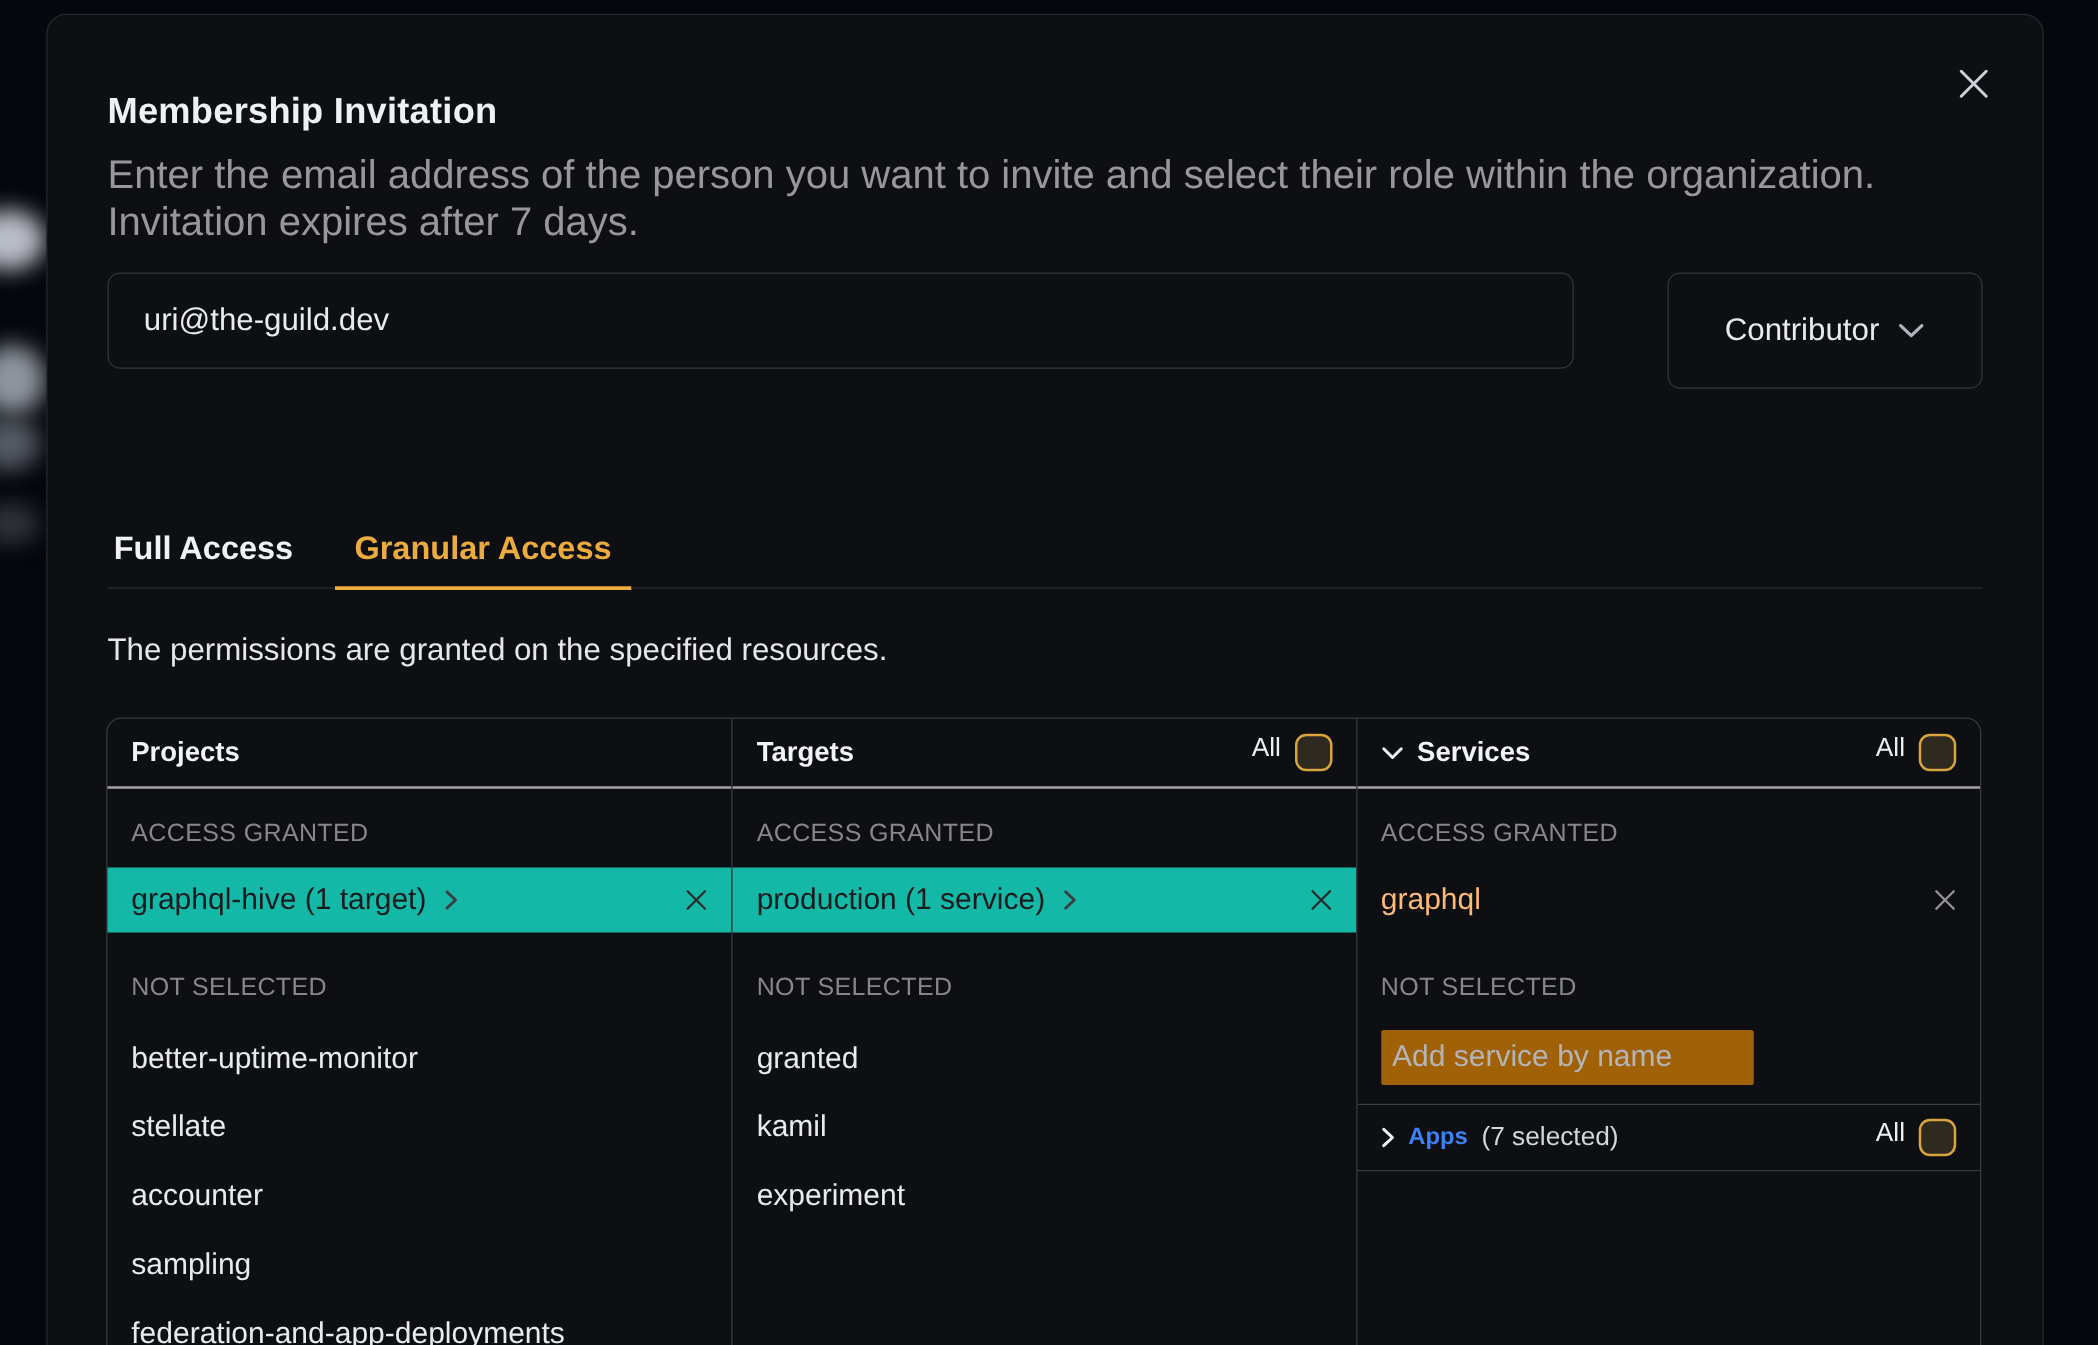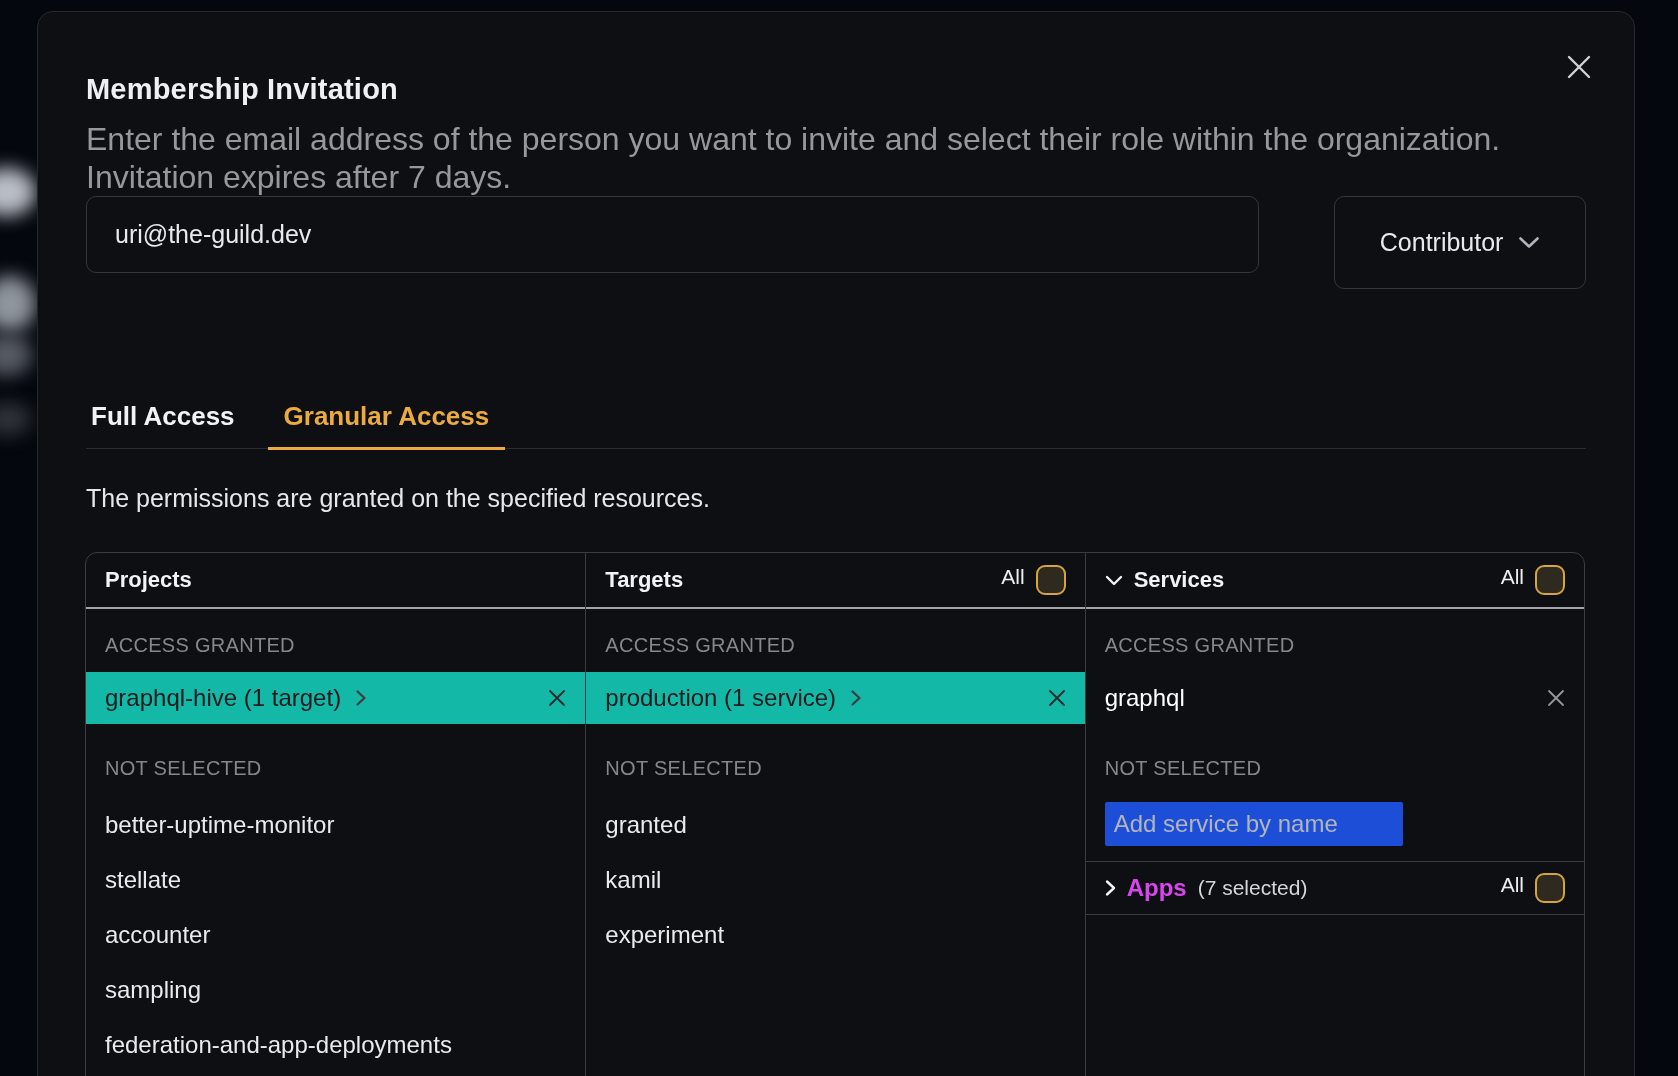--- a/index.html
+++ b/index.html
@@ -40,21 +40,21 @@
     font-size:29px; line-height:34px; font-weight:700;
     color:#eef0f3; letter-spacing:0.2px;
   }
   .modal-desc {
     margin:14px 0 0;
     width:1500px;
     font-size:32px; line-height:38px;
     color:#97979d;
   }
 
-  .invite-row { display:flex; gap:75px; }
+  .invite-row { margin-top:22px; display:flex; gap:75px; }
   .email-input {
     width:1192px; height:77px;
     background:transparent;
     border:1px solid #33363c; border-radius:10px;
     color:#e8eaee; font-size:25px;
     padding:0 28px;
     font-family:"Liberation Sans", sans-serif;
     outline:none;
   }
   .role-select {
@@ -114,53 +114,53 @@
     font-size:20px; letter-spacing:0.3px;
     color:#86868b;
   }
 
   .sel-row {
     margin-top:15px; flex:0 0 52px; height:52px;
     display:flex; align-items:center;
     padding:0 19px; font-size:24px;
   }
   .sel-row.light { background:#14b8a6; color:#1a1b1e; }
-  .sel-row.dark { color:#ffffff; }
+  .sel-row.dark { color:#fdba74; }
   .sel-chevron { margin-left:14px; display:flex; }
   .remove-btn { margin-left:auto; display:flex; cursor:pointer; background:none; border:none; padding:0; }
 
   .ns-label { margin-top:33px; }
 
   .item-list { margin-top:17px; }
   .list-item {
     height:55px; display:flex; align-items:center;
     padding:0 19px; font-size:24px; color:#e8eaee;
     cursor:pointer; white-space:nowrap;
   }
 
   .svc-input {
     margin:22px 0 0 19px;
     width:298px; height:44px;
-    background:#1d4ed8; border:none; border-radius:2px;
+    background:#a16207; border:none; border-radius:2px;
     color:#e4e6e8; font-size:24px; padding:0 9px;
     font-family:"Liberation Sans", sans-serif;
     outline:none;
   }
   .svc-input::placeholder { color:#b3b5b8; opacity:1; }
 
   .svc-divider { margin-top:15px; border-top:1px solid #3a3c42; }
 
   .apps-row {
     flex:0 0 53px; height:53px;
     display:flex; align-items:center; gap:11px;
     padding:0 19px;
     border-bottom:1px solid #3a3c42;
     cursor:pointer;
   }
-  .apps-title { font-size:24px; font-weight:700; color:#d946ef;text-align:right; }
+  .apps-title { font-size:19px; font-weight:700; color:#3b82f6;text-align:right; }
   .apps-count { font-size:21px; color:#d4d6da; }
 </style>
 </head>
 <body>
 
 <div class="blob blob-1"></div>
 <div class="blob blob-2"></div>
 <div class="blob blob-3"></div>
 <div class="blob blob-4"></div>
 

